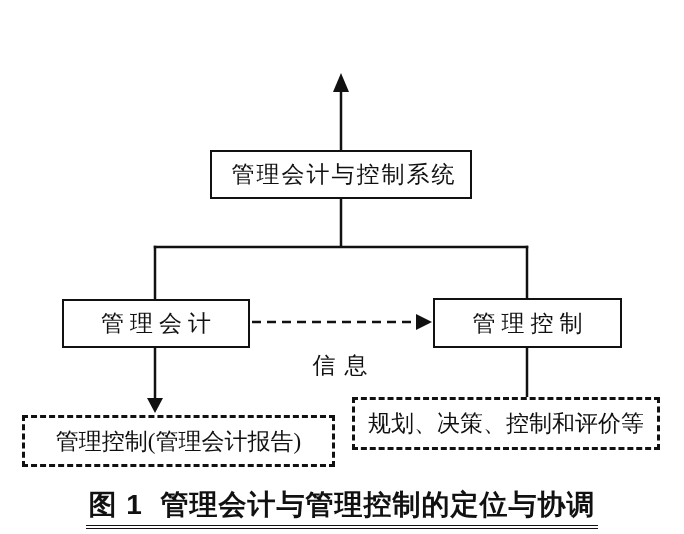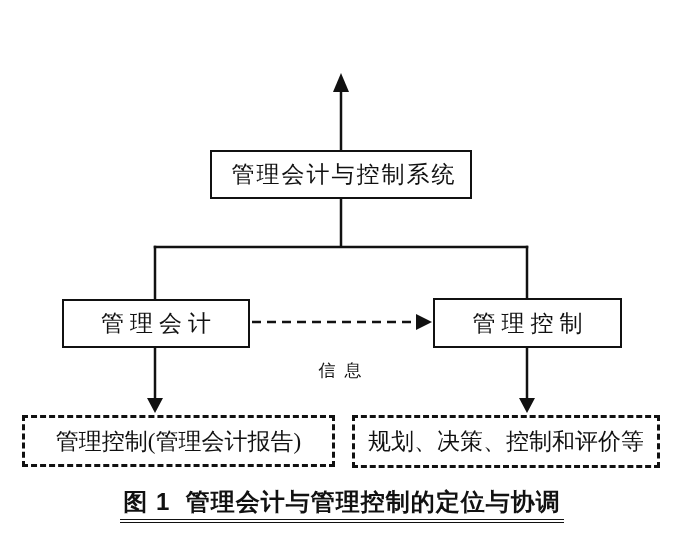--- a/index.html
+++ b/index.html
@@ -23,36 +23,36 @@
     white-space:nowrap;
   }
   .rect{border:2.5px solid #111111;}
   .dashed{border:3px dashed #111111;}
   .ellipse{border:2.5px solid #111111;border-radius:50%;}
   .goal{left:245px;top:13px;width:192px;height:59px;letter-spacing:8px;padding-left:8px;}
   .system{left:210px;top:150px;width:262px;height:49px;letter-spacing:2px;padding-left:6px;}
   .accounting{left:62px;top:299px;width:188px;height:49px;letter-spacing:6px;padding-left:6px;}
   .control{left:433px;top:298px;width:189px;height:50px;letter-spacing:6px;padding-left:6px;}
   .internal-report{left:22px;top:415px;width:313px;height:52px;}
-  .activities{left:352px;top:415px;width:308px;height:53px;align-items:center;}
+  .activities{left:352px;top:397px;width:308px;height:53px;align-items:center;}
   .info-label{
     position:absolute;left:290px;top:350px;width:100px;height:32px;
-    display:flex;align-items:flex-end;justify-content:center;
+    display:flex;align-items:flex-start;justify-content:center;
     font-family:"Liberation Serif",serif;
-    font-size:17px;letter-spacing:9px;padding-left:9px;
+    font-size:23px;letter-spacing:9px;padding-left:9px;
     box-sizing:border-box;z-index:1;
   }
   .caption{
     position:absolute;left:0;top:486px;width:684px;
     text-align:center;z-index:1;
   }
   .caption span{
     display:inline-block;
     font-family:"Liberation Sans",sans-serif;
-    font-weight:bold;font-size:24px;letter-spacing:1px;
+    font-weight:bold;font-size:28px;letter-spacing:1px;
     color:#111111;
     border-bottom:4px double #111111;
     padding:0 3px 1px 3px;
     white-space:pre;
   }
 </style>
 </head>
 <body>
 
 <div class="canvas">

